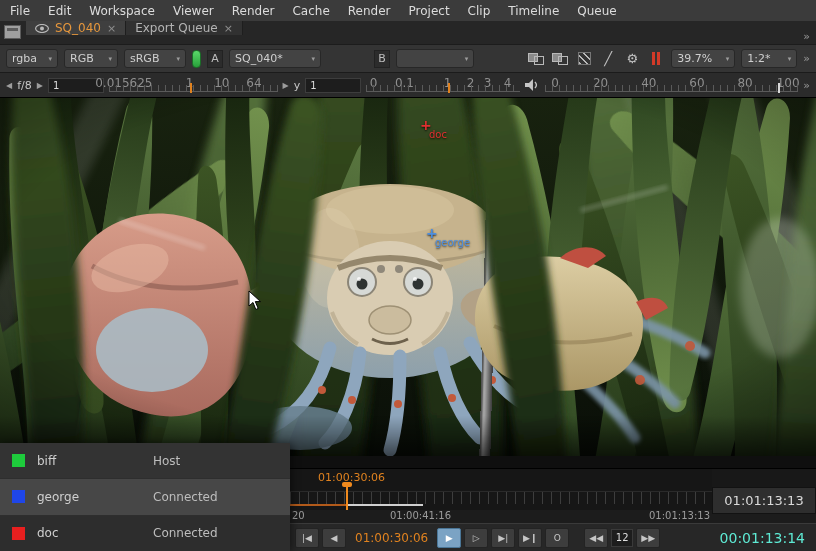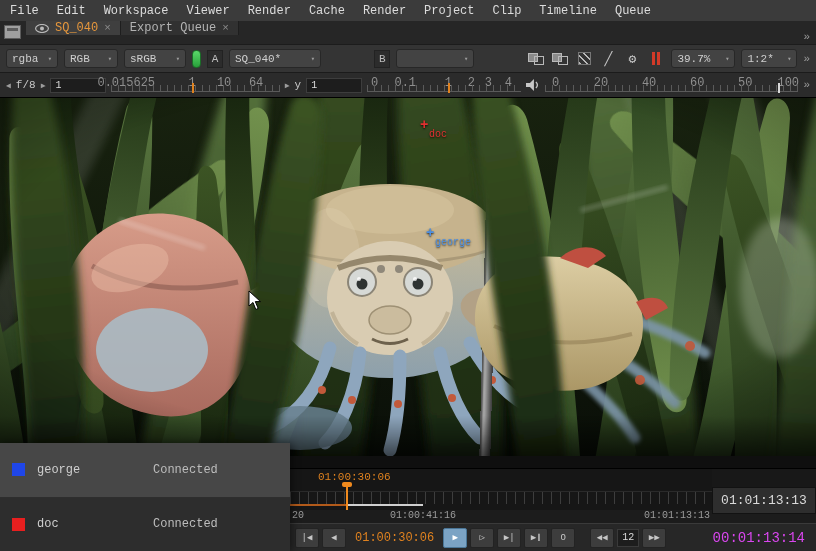--- a/index.html
+++ b/index.html
@@ -1,17 +1,17 @@
 <!DOCTYPE html>
 <html><head>
 <meta charset="utf-8">
 <style>
   * { margin:0; padding:0; box-sizing:border-box; }
   body { background:#111; font-family:"DejaVu Sans","Liberation Sans",sans-serif; }
-  .app { position:relative; width:816px; height:551px; background:#262626; overflow:hidden; color:#ccc; user-select:none;font-family:Liberation Mono, monospace; }
+  .app { position:relative; width:816px; height:551px; background:#262626; overflow:hidden; color:#ccc; user-select:none; }
 
   
   .menubar { position:absolute; top:0; left:0; right:0; height:21px; background:#3b3b3b; display:flex; align-items:center; padding-left:10px; gap:18px; font-size:12px; color:#dcdcdc; }
 
   
   .tabbar { position:absolute; top:21px; left:0; right:0; height:31px; background:#262626; display:flex; align-items:flex-start; }
   .panel-ico { width:17px; height:14px; background:#9f9f9f; border:1px solid #5c5c5c; margin:4px 5px 5px 4px; position:relative; }
   .panel-ico:after { content:""; position:absolute; left:2px; top:2px; right:2px; height:3px; background:#5c5c5c; }
   .tab { display:flex; align-items:center; gap:6px; padding:0 9px; background:#313131; color:#b3b3b3; font-size:12px; border-right:1px solid #1e1e1e; }
   .tab.active { background:#3f3f3f; color:#e6973c; }
@@ -81,21 +81,21 @@
   .ruler-labels { position:absolute; left:290px; top:54px; width:422px; height:13px; font-size:10px; color:#9c9c9c; }
   .rl-left { position:absolute; left:2px; } .rl-mid { position:absolute; left:100px;text-align:center; } .rl-right { position:absolute; right:2px; }
   .tl-rightdark { position:absolute; right:0; top:13px; width:104px; height:18px; background:#181818; }
   .in-box { position:absolute; right:0; top:31px; width:104px; height:27px; background:#2e2e2e; border:1px solid #121212; display:flex; align-items:center; justify-content:center; font-size:13px; color:#dadada; }
   .transport { position:absolute; left:290px; right:0; bottom:0; height:28px; background:#272727; border-top:1px solid #3a3a3a; display:flex; align-items:center; gap:3px; padding:0 5px; font-size:10px; }
   .tbtn { min-width:24px; height:20px; background:#3d3d3d; border:1px solid #232323; border-radius:2px; display:flex; align-items:center; justify-content:center; color:#c6c6c6; font-size:9px; padding:0 3px; }
   .tbtn.active { background:#7ba3c4; color:#fff; border-color:#4a7697; }
   .tc-cur { color:#e0821f; font-size:12px; margin:0 6px; white-space:nowrap; }
   .fps-group { display:flex; align-items:center; gap:3px; margin-left:12px; }
   .fps-box { min-width:22px; height:18px; background:#1d1d1d; border:1px solid #3a3a3a; display:flex; align-items:center; justify-content:center; color:#ddd; font-size:10px; }
-  .tc-dur { margin-left:auto; font-size:14px; color:#d946ef; padding-right:6px; white-space:nowrap; }
+  .tc-dur { margin-left:auto; font-size:14px; color:#5eead4; padding-right:6px; white-space:nowrap; }
 </style>
 </head>
 <body>
 
 <div class="app">
 
   <div class="menubar">
     <span>File</span>
     <span>Edit</span>
     <span>Workspace</span>
@@ -223,21 +223,21 @@
     <svg width="15" height="12" viewBox="0 0 15 12">
         <polygon points="0,4 4,4 8,0 8,12 4,8 0,8" fill="#c6c6c6"></polygon>
         <path d="M10,3 Q13,6 10,9" stroke="#c6c6c6" stroke-width="1.3" fill="none"></path>
       </svg>
     <div class="track vol-track">
       <div class="labels">
         <span style="left:4%">0</span>
         <span style="left:22%">20</span>
         <span style="left:41%">40</span>
         <span style="left:60%">60</span>
-        <span style="left:79%">50</span>
+        <span style="left:79%">80</span>
         <span style="left:96%">100</span>
       </div>
       <div class="line"></div>
       <div class="mark white" style="left:92%"></div>
     </div>
     <span class="chev2">»</span>
   </div>
 
   <div class="viewport">
     <svg class="scene" width="816" height="358" viewBox="0 0 816 358" preserveAspectRatio="none">
@@ -448,20 +448,25 @@
       <div class="fps-group">
         <div class="tbtn">◀◀</div>
         <div class="fps-box">12</div>
         <div class="tbtn">▶▶</div>
       </div>
       <span class="tc-dur">00:01:13:14</span>
     </div>
   </div>
 
   <div class="participants">
+    <div class="p-row r0">
+      <span class="sw" style="background: rgb(30, 203, 60);"></span>
+      <span class="nm">biff</span>
+      <span class="st">Host</span>
+    </div>
     <div class="p-row r1">
       <span class="sw" style="background: rgb(31, 70, 232);"></span>
       <span class="nm">george</span>
       <span class="st">Connected</span>
     </div>
     <div class="p-row r2">
       <span class="sw" style="background: rgb(232, 31, 31);"></span>
       <span class="nm">doc</span>
       <span class="st">Connected</span>
     </div>

